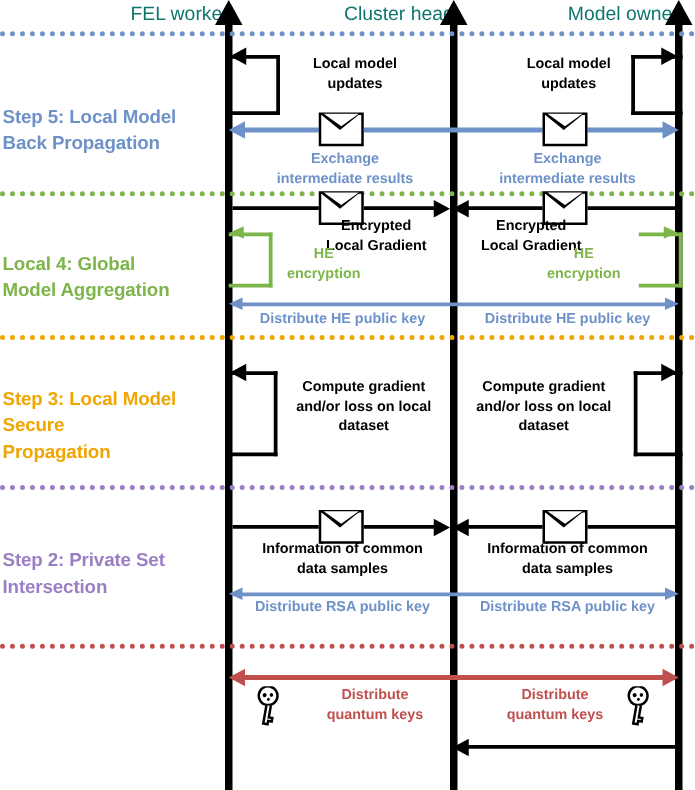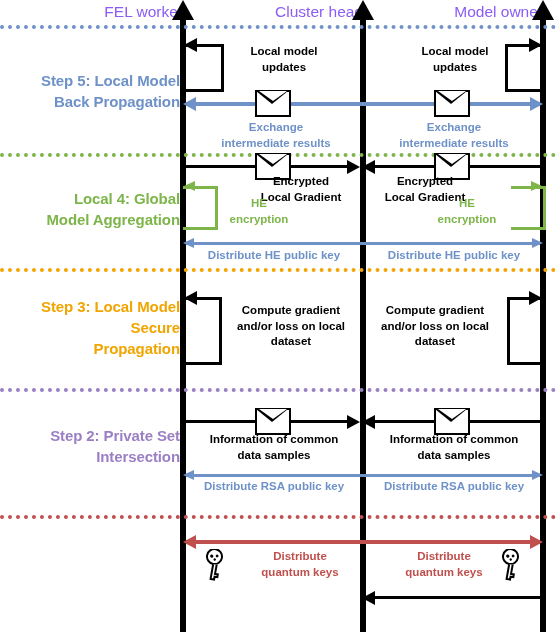--- a/index.html
+++ b/index.html
@@ -9,21 +9,21 @@
     font-family:"Liberation Sans", sans-serif;
     position:relative;
     overflow:hidden;
   }
   #stage{position:absolute;left:0;top:0;width:556px;height:632px;}
 
   
   .actor-label{
     position:absolute;
     font-size:15.5px;
-    color:#8b5cf6;
+    color:#0f766e;
     white-space:nowrap;
     text-align:right;
     line-height:20px;
     font-weight:400;
   }
 
   
   .lifeline{
     position:absolute;
     width:6px;
@@ -44,25 +44,26 @@
     position:absolute;
     left:0;width:556px;height:0;
     border-top:3px dotted transparent;
   }
 
   
   .step-title{
     position:absolute;
     left:2px;
     width:178px;
-    text-align:right;
+    text-align:left;
     font-weight:bold;
     font-size:15px;
     line-height:21px;
     letter-spacing:-0.1px;
+    margin-top:13px;
   }
 
   
   .arrow-line{
     position:absolute;
     height:0;
   }
   .ah{ position:absolute; width:0;height:0; }
   .ah-left{
     border-top:7px solid transparent;

